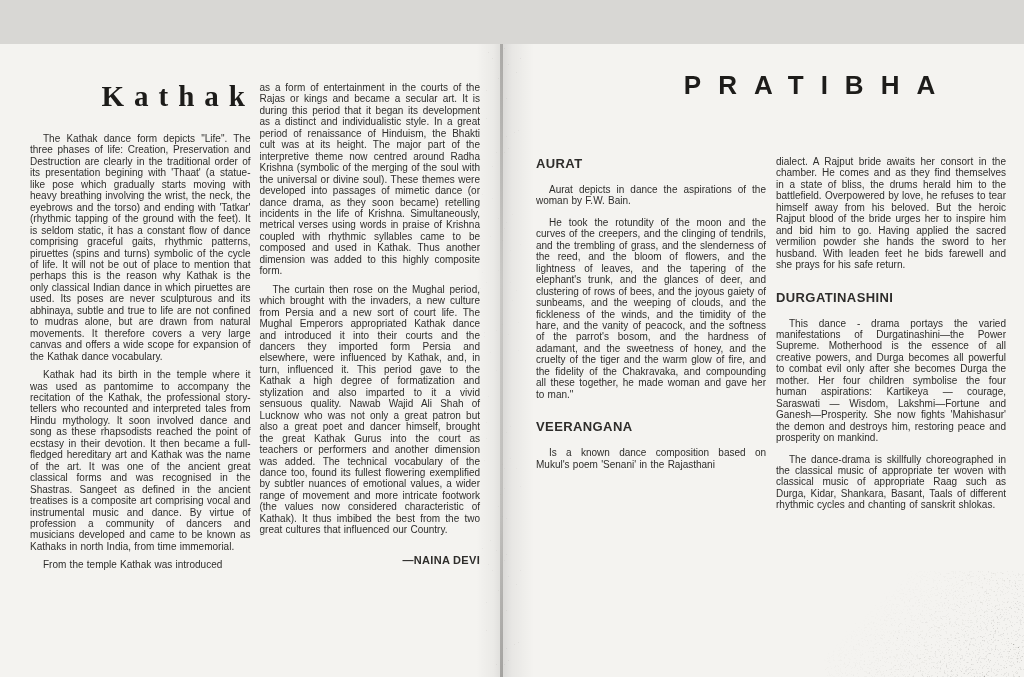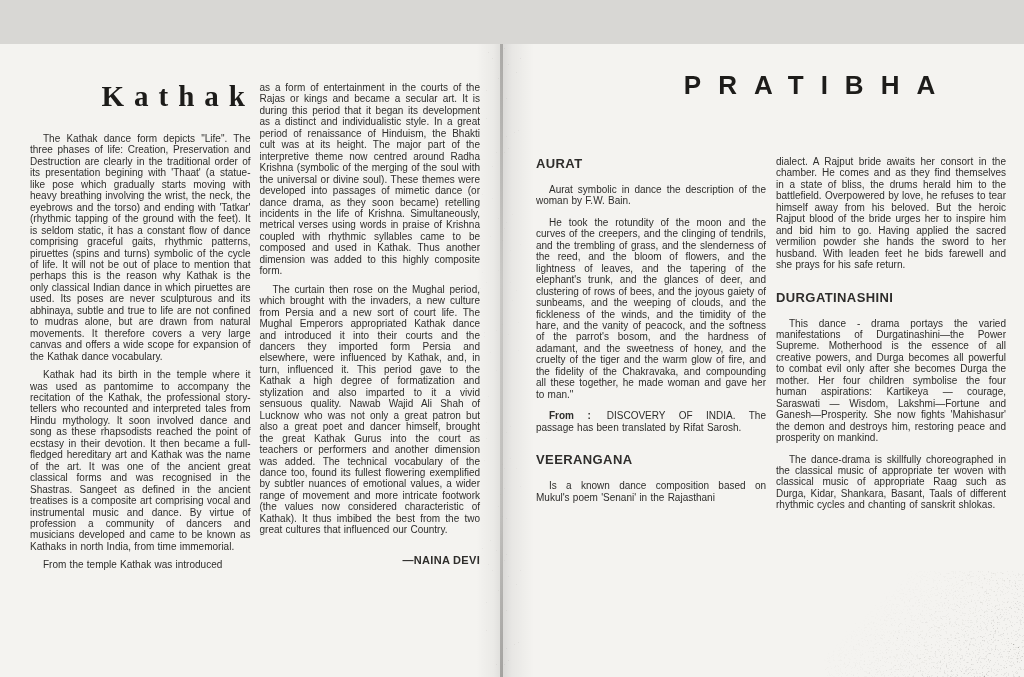--- a/index.html
+++ b/index.html
@@ -162,25 +162,22 @@
   <div class="spine-shadow"></div>
   <div class="spine-line"></div>
 
   <section class="page right-page">
     <h1 class="pratibha-title">PRATIBHA</h1>
 
     <div class="right-cols">
 
       <div class="col">
         <h2 class="section-heading">AURAT</h2>
-        <p class="body-text indent">Aurat symbolic in dance the description of the woman by F.W. Bain.</p>
+        <p class="body-text indent">Aurat depicts in dance the aspirations of the woman by F.W. Bain.</p>
         <p class="body-text indent">He took the rotundity of the moon and the curves of the creepers, and the clinging of tendrils, and the trembling of grass, and the slenderness of the reed, and the bloom of flowers, and the lightness of leaves, and the tapering of the elephant's trunk, and the glances of deer, and clustering of rows of bees, and the joyous gaiety of sunbeams, and the weeping of clouds, and the fickleness of the winds, and the timidity of the hare, and the vanity of peacock, and the softness of the parrot's bosom, and the hardness of adamant, and the sweetness of honey, and the cruelty of the tiger and the warm glow of fire, and the fidelity of the Chakravaka, and compounding all these together, he made woman and gave her to man."</p>
-        <p class="body-text indent">
-          <span class="src-label">From :</span><span>DISCOVERY OF INDIA. The passage has been translated by Rifat Sarosh.</span>
-        </p>
         <h2 class="section-heading heading-gap">VEERANGANA</h2>
         <p class="body-text indent">Is a known dance composition based on Mukul's poem 'Senani' in the Rajasthani</p>
       </div>
 
       <div class="col">
         <p class="body-text">dialect. A Rajput bride awaits her consort in the chamber. He comes and as they find themselves in a state of bliss, the drums herald him to the battlefield. Overpowered by love, he refuses to tear himself away from his beloved. But the heroic Rajput blood of the bride urges her to inspire him and bid him to go. Having applied the sacred vermilion powder she hands the sword to her husband. With leaden feet he bids farewell and she prays for his safe return.</p>
         <h2 class="section-heading heading-gap">DURGATINASHINI</h2>
         <p class="body-text indent">This dance - drama portays the varied manifestations of Durgatinashini—the Power Supreme. Motherhood is the essence of all creative powers, and Durga becomes all powerful to combat evil only after she becomes Durga the mother. Her four children symbolise the four human aspirations: Kartikeya — courage, Saraswati — Wisdom, Lakshmi—Fortune and Ganesh—Prosperity. She now fights 'Mahishasur' the demon and destroys him, restoring peace and prosperity on mankind.</p>
         <p class="body-text indent">The dance-drama is skillfully choreographed in the classical music of appropriate ter woven with classical music of appropriate Raag such as Durga, Kidar, Shankara, Basant, Taals of different rhythmic cycles and chanting of sanskrit shlokas.</p>
       </div>

